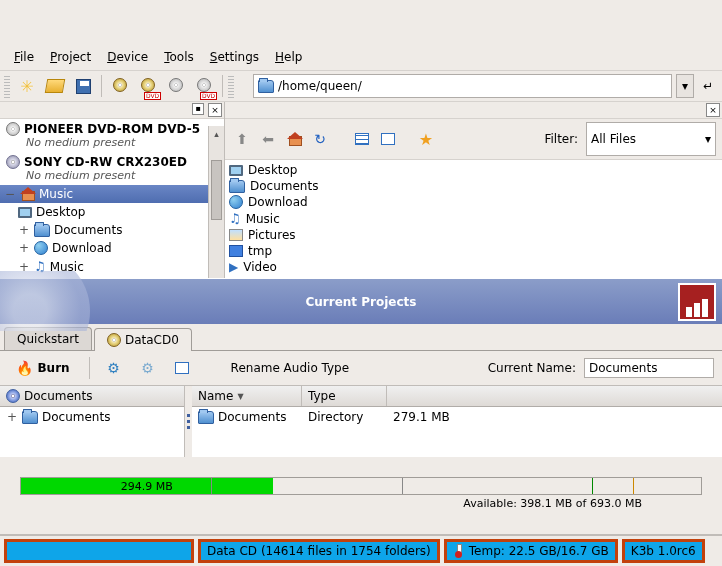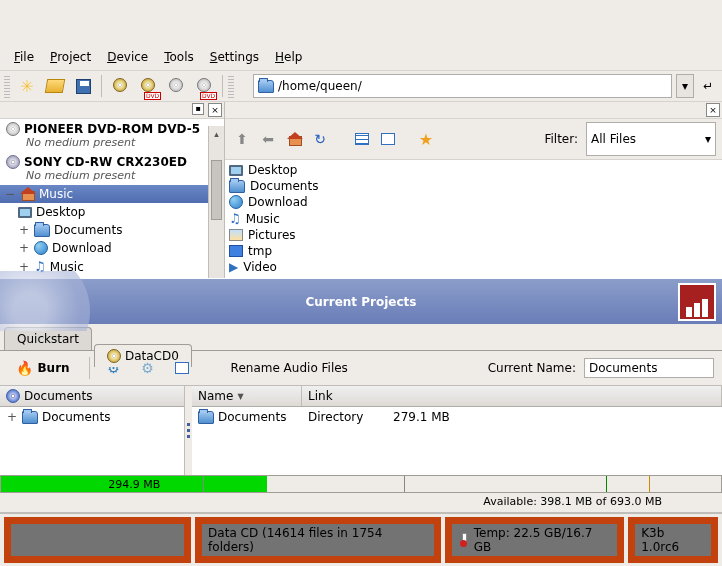--- a/index.html
+++ b/index.html
@@ -37,44 +37,44 @@
 .scrollbar-v { position: absolute; right: 0; top: 24px; bottom: 0; width: 16px; background: #e8e4e0; border-left: 1px solid #c0bcb8; }
 .scrollbar-v .thumb { background: #c8c4c0; border: 1px solid #a09c98; height: 60px; margin: 18px 2px; }
 .scroll-arrow { height: 16px; text-align: center; font-size: 9px; line-height: 16px; color: #555; }
 .banner { height: 46px; background: linear-gradient(#8b9dc9, #6a7db8); display: flex; align-items: center; justify-content: center; position: relative; color: #fff; font-size: 15px; font-weight: bold; border-top: 1px solid #fff; }
 .banner-disc { position: absolute; left: 0; top: -8px; width: 100px; height: 60px; overflow: hidden; }
 .banner-disc::before { content: ""; position: absolute; left: -30px; top: -20px; width: 120px; height: 120px; border-radius: 50%; background: radial-gradient(circle, #e8ecf5 20%, #c5cde5 40%, #a8b4d8 60%); opacity: 0.6; }
 .banner-logo { position: absolute; right: 6px; top: 4px; width: 38px; height: 38px; background: #a62020; border: 2px solid #fff; display: flex; align-items: flex-end; justify-content: center; padding-bottom: 2px; gap: 2px; }
 .banner-logo span { width: 6px; background: #fff; }
 .tabs { display: flex; background: #efebe7; padding: 3px 4px 0; gap: 2px; }
 .tab { padding: 4px 12px; border: 1px solid #a09c98; border-bottom: none; background: #dcd8d4; border-radius: 4px 4px 0 0; display: flex; align-items: center; gap: 4px; }
-.tab.active { background: #efebe7; position: relative; top: 17px; }
+.tab.active { background: #efebe7; position: relative; top: 1px; }
 .project-toolbar { display: flex; align-items: center; padding: 4px 8px; gap: 8px; border-top: 1px solid #a09c98; }
 .burn-btn { display: flex; align-items: center; gap: 4px; padding: 3px 8px; font-weight: bold; }
 .vol-label { margin-left: auto; }
 .vol-input { width: 130px; background: #fff; border: 1px solid #b0aca8; height: 20px; padding: 0 4px; }
 .project-split { display: flex; flex: 1; border-top: 1px solid #c0bcb8; }
 .proj-left { width: 185px; background: #fff; border-right: 1px solid #c0bcb8; display: flex; flex-direction: column; }
 .proj-col-header { background: linear-gradient(#f0f0f0, #dedad6); border-bottom: 1px solid #b0aca8; padding: 3px 6px; display: flex; align-items: center; gap: 4px; }
 .proj-tree-row { display: flex; align-items: center; padding: 3px 6px; gap: 4px; }
 .splitter-dots { width: 7px; display: flex; flex-direction: column; justify-content: center; gap: 3px; background: #efebe7; }
 .splitter-dots span { width: 3px; height: 3px; background: #4060a0; margin-left: 2px; }
 .proj-right { flex: 1; background: #fff; display: flex; flex-direction: column; }
 .col-headers { display: flex; background: linear-gradient(#f0f0f0, #dedad6); border-bottom: 1px solid #b0aca8; }
 .col-h { padding: 3px 6px; border-right: 1px solid #c0bcb8; display: flex; align-items: center; gap: 4px; }
 .data-row { display: flex; }
 .data-cell { padding: 3px 6px; }
-.progress-area { padding: 0; }
+.progress-area { padding: 20px; }
 .progress-bar { position: relative; height: 18px; background: #efebe7; border: 1px solid #a09c98; margin-bottom: 2px; overflow: hidden; }
 .progress-fill { position: absolute; left: 0; top: 0; bottom: 0; background: #00d800; }
 .progress-label { position: absolute; left: 0; right: 0; text-align: center; font-size: 11px; line-height: 18px; }
 .progress-ticks { position: absolute; top: 0; bottom: 0; border-left: 1px solid #888; }
 .avail-label { text-align: right; font-size: 11px; padding-right: 60px; }
 .status-bar { display: flex; border-top: 2px solid #c0bcb8; padding: 3px 4px; gap: 4px; margin-top: 4px; }
-.status-cell { border: 7px solid #c2410c; padding: 2px 6px; background: #737373; display: flex; align-items: center; gap: 4px; }
+.status-cell { border: 3px solid #c2410c; padding: 2px 6px; background: #0ea5e9; display: flex; align-items: center; gap: 4px; }
 .icon { display: inline-block; }
 .i-folder-blue { width: 16px; height: 13px; background: linear-gradient(#a0c8f0, #5090d0); border: 1px solid #3060a0; border-radius: 1px 3px 1px 1px; position: relative; }
 .i-folder-blue::before { content: ""; position: absolute; top: -3px; left: 0; width: 7px; height: 3px; background: #a0c8f0; border: 1px solid #3060a0; border-bottom: none; border-radius: 1px 1px 0 0; }
 .i-home { width: 15px; height: 13px; position: relative; }
 .i-home::before { content: ""; position: absolute; bottom: 0; left: 2px; width: 11px; height: 8px; background: #e89050; border: 1px solid #a05020; }
 .i-home::after { content: ""; position: absolute; top: -1px; left: 0; border-left: 8px solid transparent; border-right: 8px solid transparent; border-bottom: 7px solid #c04020; }
 .i-disc-silver { width: 14px; height: 14px; border-radius: 50%; background: radial-gradient(circle, #fff 15%, #ccc 18%, #eee 25%, #d0d0d0 60%, #b0b0b0); border: 1px solid #777; }
 .i-disc-gold { width: 14px; height: 14px; border-radius: 50%; background: radial-gradient(circle, #fff 15%, #ccc 18%, #f5e8b0 25%, #d8c060 60%, #b09030); border: 1px solid #806020; }
 .i-cd-blue { width: 14px; height: 14px; border-radius: 50%; background: radial-gradient(circle, #fff 15%, #99b 18%, #b0c0f0 30%, #6080d0 70%); border: 1px solid #4060a0; }
 .i-cdrw { width: 14px; height: 14px; border-radius: 50%; background: radial-gradient(circle, #fff 15%, #bbb 18%, #d8d8e8 30%, #a8a8c0 70%); border: 1px solid #707090; }
@@ -300,21 +300,21 @@
   <div class="tb-btn">
       <span class="i-gear">⚙</span>
     </div>
   <div class="tb-btn">
       <span class="i-gear" style="opacity:.6">⚙</span>
     </div>
   <div class="tb-btn">
       <span class="icon i-viewicon"></span>
     </div>
   <div style="width:20px"></div>
-  <span>Rename Audio Files</span>
+  <span>Rename Audio Type</span>
   <span class="vol-label">Current Name:</span>
   <input class="vol-input" value="Documents" style="">
 </div>
 
 <div class="project-split">
   <div class="proj-left">
     <div class="proj-col-header">
       <span class="icon i-cd-blue"></span>
       <span>Documents</span>
     </div>
@@ -328,22 +328,22 @@
       <span></span>
       <span></span>
       <span></span>
     </div>
   <div class="proj-right">
     <div class="col-headers">
       <div class="col-h" style="width:110px">
           <span>Name</span> 
           <span class="sort-arrow">▼</span>
         </div>
-      <div class="col-h" style="flex:1">
-          <span>Link</span>
+      <div class="col-h" style="width:85px">
+          <span>Type</span>
         </div>
     </div>
     <div class="data-row">
       <div class="data-cell" style="width:110px;display:flex;align-items:center;gap:4px">
         <span class="icon i-folder-blue"></span>
         <span>Documents</span>
       </div>
       <div class="data-cell" style="width:85px">Directory</div>
       <div class="data-cell" style="width:85px">279.1 MB</div>
     </div>

